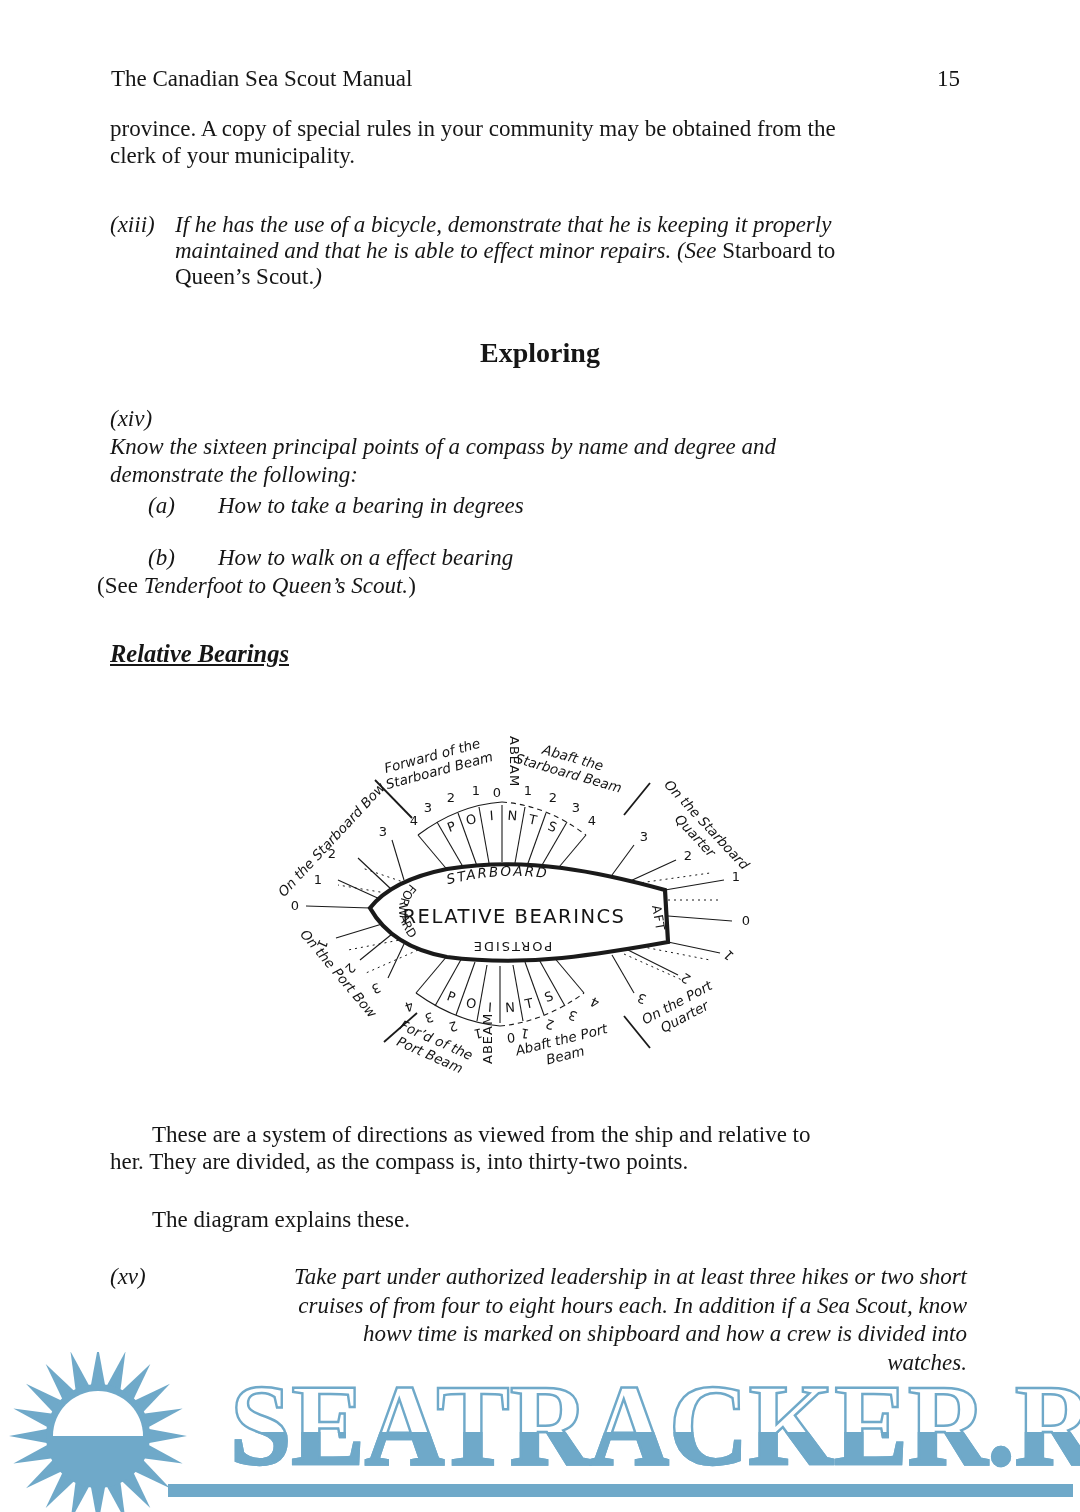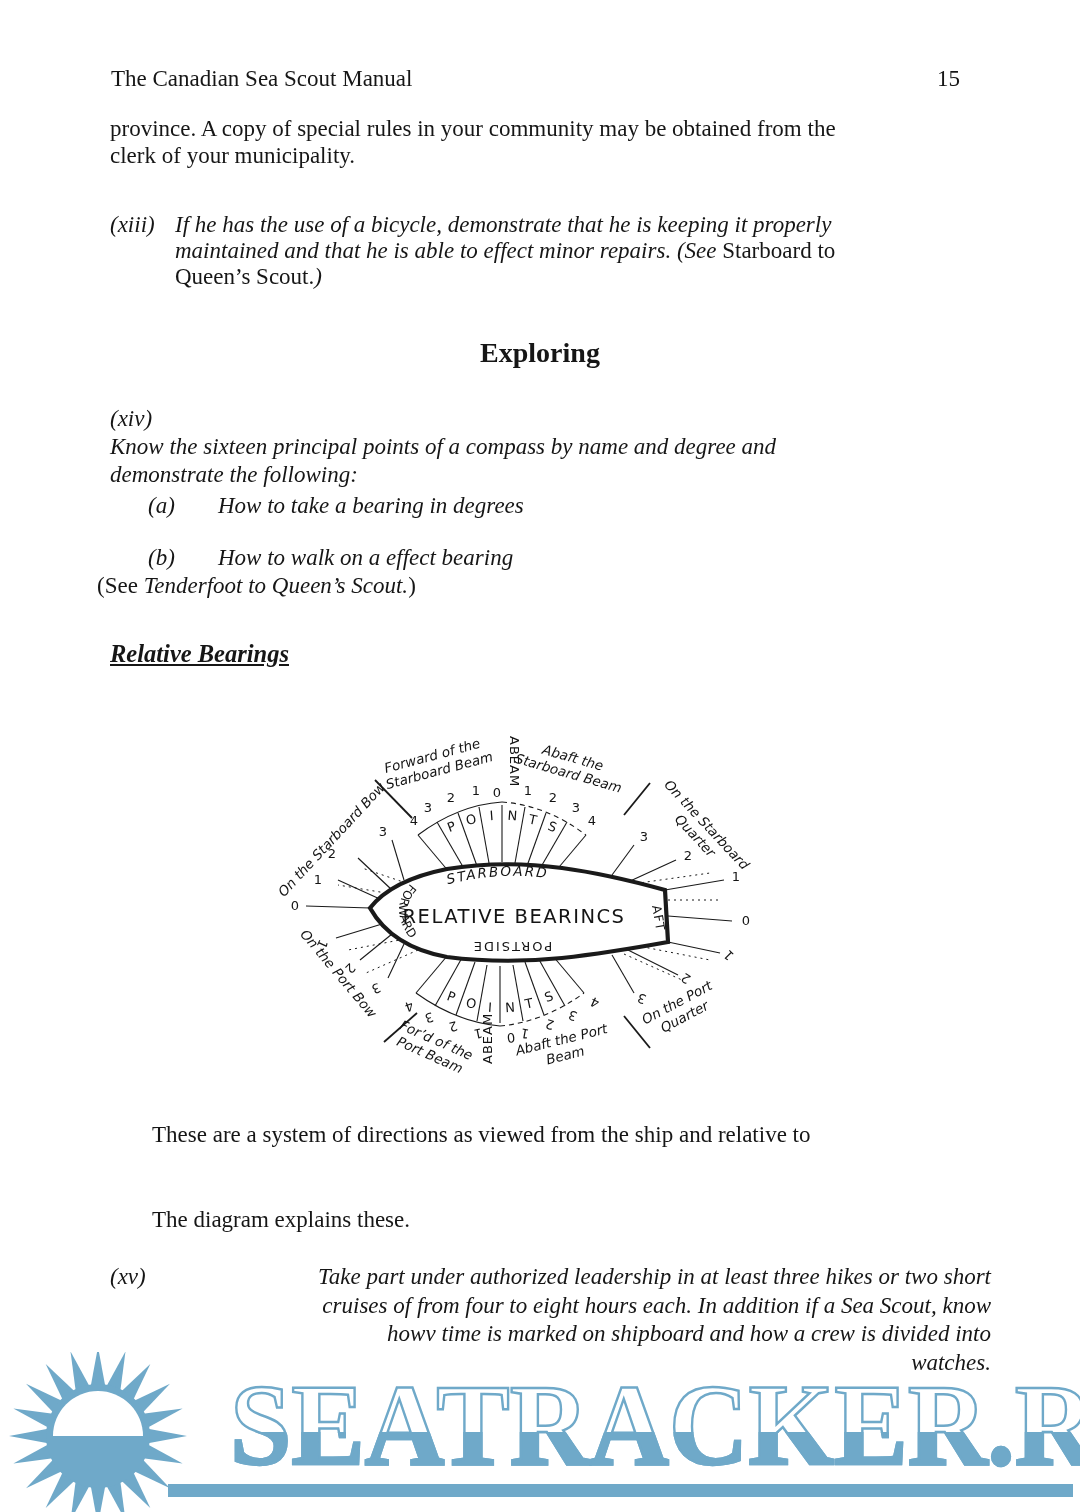--- a/index.html
+++ b/index.html
@@ -20,21 +20,21 @@
   .sub{left:148px;font-size:23px;line-height:27px;display:flex;font-style:italic;}
   .sub .num{width:70px;flex:none;}
   .sub-a{top:492px;}
   .sub-b{top:544px;}
   .see-line{left:97px;top:573px;font-size:23px;}
   .rel-head{left:110px;top:640px;font-size:24.5px;font-weight:bold;font-style:italic;text-decoration:underline;}
   .diagram{left:262px;top:710px;}
   .para-system{left:110px;top:1121px;width:880px;}
   .para-system .ind{text-indent:42px;}
   .para-diagram{left:110px;top:1206px;width:880px;text-indent:42px;}
-  .xv{left:110px;top:1263px;font-size:23px;line-height:28.5px;gap:24px;}
+  .xv{left:110px;top:1263px;font-size:23px;line-height:28.5px;}
   .xv .body{font-style:italic;text-align:right;}
   
   .wm-sun{left:4px;top:1352px;z-index:1;}
   .wm-text{left:230px;top:1370px;z-index:1;
     font-family:"Liberation Serif",serif;font-weight:bold;font-size:116px;line-height:110px;
     letter-spacing:0px;transform:scaleX(0.95);transform-origin:left top;white-space:nowrap;
     background:linear-gradient(180deg,#ffffff 0%,#ffffff 56%,#6FA9C9 56%,#6FA9C9 100%);
     -webkit-background-clip:text;background-clip:text;color:transparent;
     -webkit-text-stroke:2.5px #6FA9C9;}
   .wm-strip{left:168px;top:1484px;width:905px;height:13px;background:#6FA9C9;z-index:0;}
@@ -303,20 +303,21 @@
           <g transform="rotate(-28 420 302)">
             <text x="420" y="296">On the Port</text>
             <text x="420" y="312">Quarter</text>
           </g>
         </g>
       </g>
     </svg>
 
     <div class="abs para-system body-text">
       <div class="ind">These are a system of directions as viewed from the ship and relative to</div>
+      <div>her. They are divided, as the compass is, into thirty-two points.</div>
     </div>
 
     <div class="abs para-diagram body-text">The diagram explains these.</div>
 
     <div class="abs xv item">
       <span class="num">(xv)</span>
       <span class="body">
         <div>Take part under authorized leadership in at least three hikes or two short</div>
         <div>cruises of from four to eight hours each. In addition if a Sea Scout, know</div>
         <div>howv time is marked on shipboard and how a crew is divided into</div>

